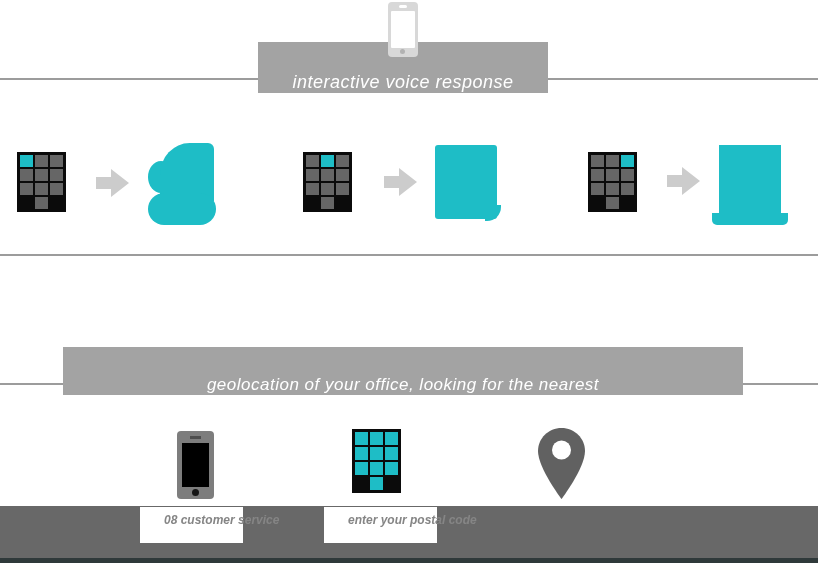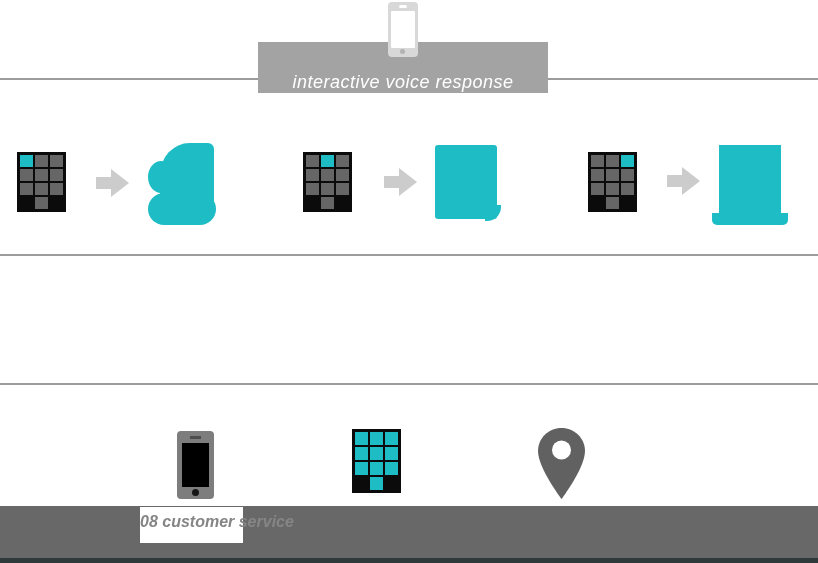--- a/index.html
+++ b/index.html
@@ -65,22 +65,22 @@
   
   #map-pin{position:absolute;left:538px;top:428px;width:47px;height:71px;z-index:2;}
 
   
   #bottom-band{position:absolute;left:0;top:506px;width:818px;height:52px;background:#686868;z-index:1;}
   #footer-strip{position:absolute;left:0;top:558px;width:818px;height:5px;background:#2f393a;z-index:1;}
   .step-box{position:absolute;top:507px;height:36px;background:#ffffff;z-index:3;}
   #step-box-1{left:140px;width:103px;}
   #step-box-2{left:324px;width:113px;}
   #step-box-3{left:455px;width:225px;height:37px;}
-  .step-label{display:block;font-style:italic;font-weight:bold;font-size:16px;color:#858585;
-              text-align:right;padding-top:6px;white-space:nowrap;}
+  .step-label{display:block;font-style:italic;font-weight:bold;font-size:12px;color:#858585;
+              text-align:right;padding-top:6px;white-space:nowrap;padding-left:24px;}
 </style>
 </head>
 <body>
 
 <div id="canvas">
 
   <div class="hr" style="top:78px"></div>
   <div class="hr" style="top:254px"></div>
   <div class="hr" style="top:383px"></div>
 
@@ -157,20 +157,23 @@
   </div>
   <div class="block-arrow" style="left:667px;top:166px">
     <div class="ba-tail"></div>
       <div class="ba-head"></div>
   </div>
   <div class="shape" id="shape-building">
     <div class="teal-part sbd-main"></div>
     <div class="teal-part sbd-base"></div>
   </div>
 
+  <div class="banner" id="banner-geo">
+    <span class="banner-text">geolocation of your office, looking for the nearest</span>
+  </div>
 
   <div class="phone-dark">
     <div class="spk"></div>
     <div class="scr"></div>
     <div class="home"></div>
   </div>
 
   <div class="keypad teal" style="left:352px;top:429px">
     <span class="kc"></span>
       <span class="kc"></span>
@@ -192,14 +195,17 @@
       <circle cx="23.5" cy="22" r="9.5" fill="#ffffff"></circle>
     </svg>
   </div>
 
   <div id="bottom-band"></div>
   <div id="footer-strip"></div>
 
   <div class="step-box" id="step-box-1">
     <span class="step-label">08 customer service</span>
   </div>
+  <div class="step-box" id="step-box-2">
+    <span class="step-label">enter your postal code</span>
+  </div>
 
 </div>
 
 </body></html>

